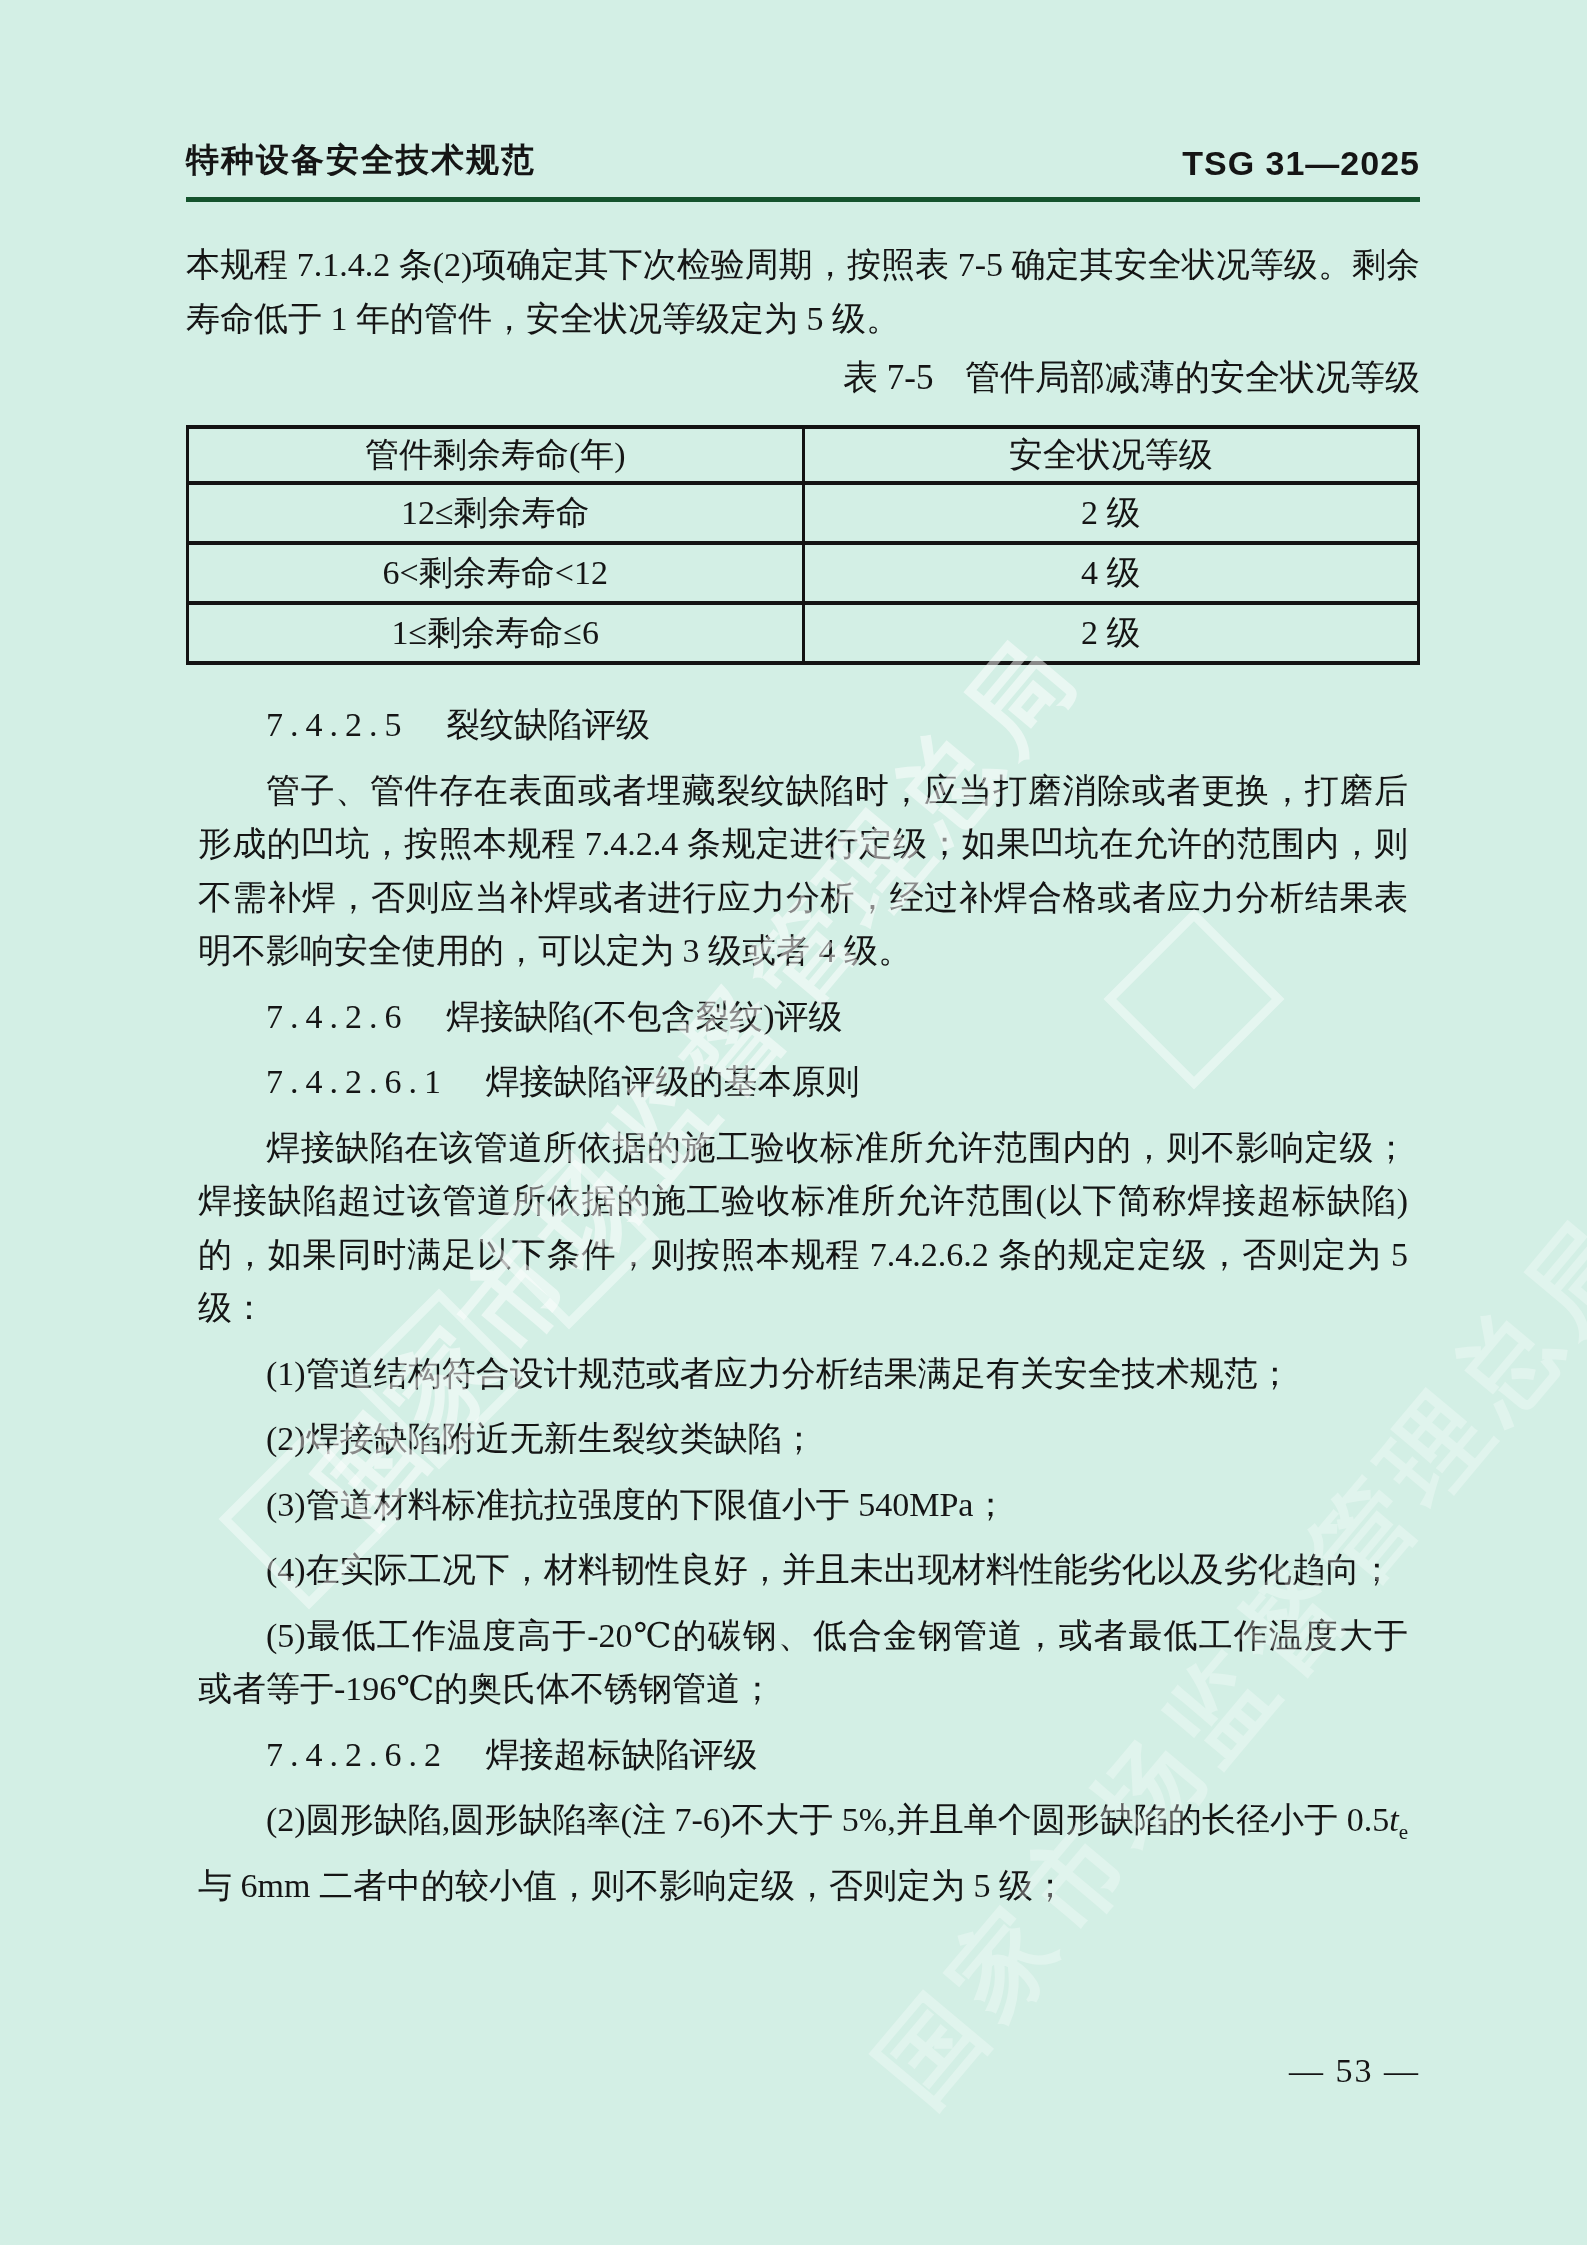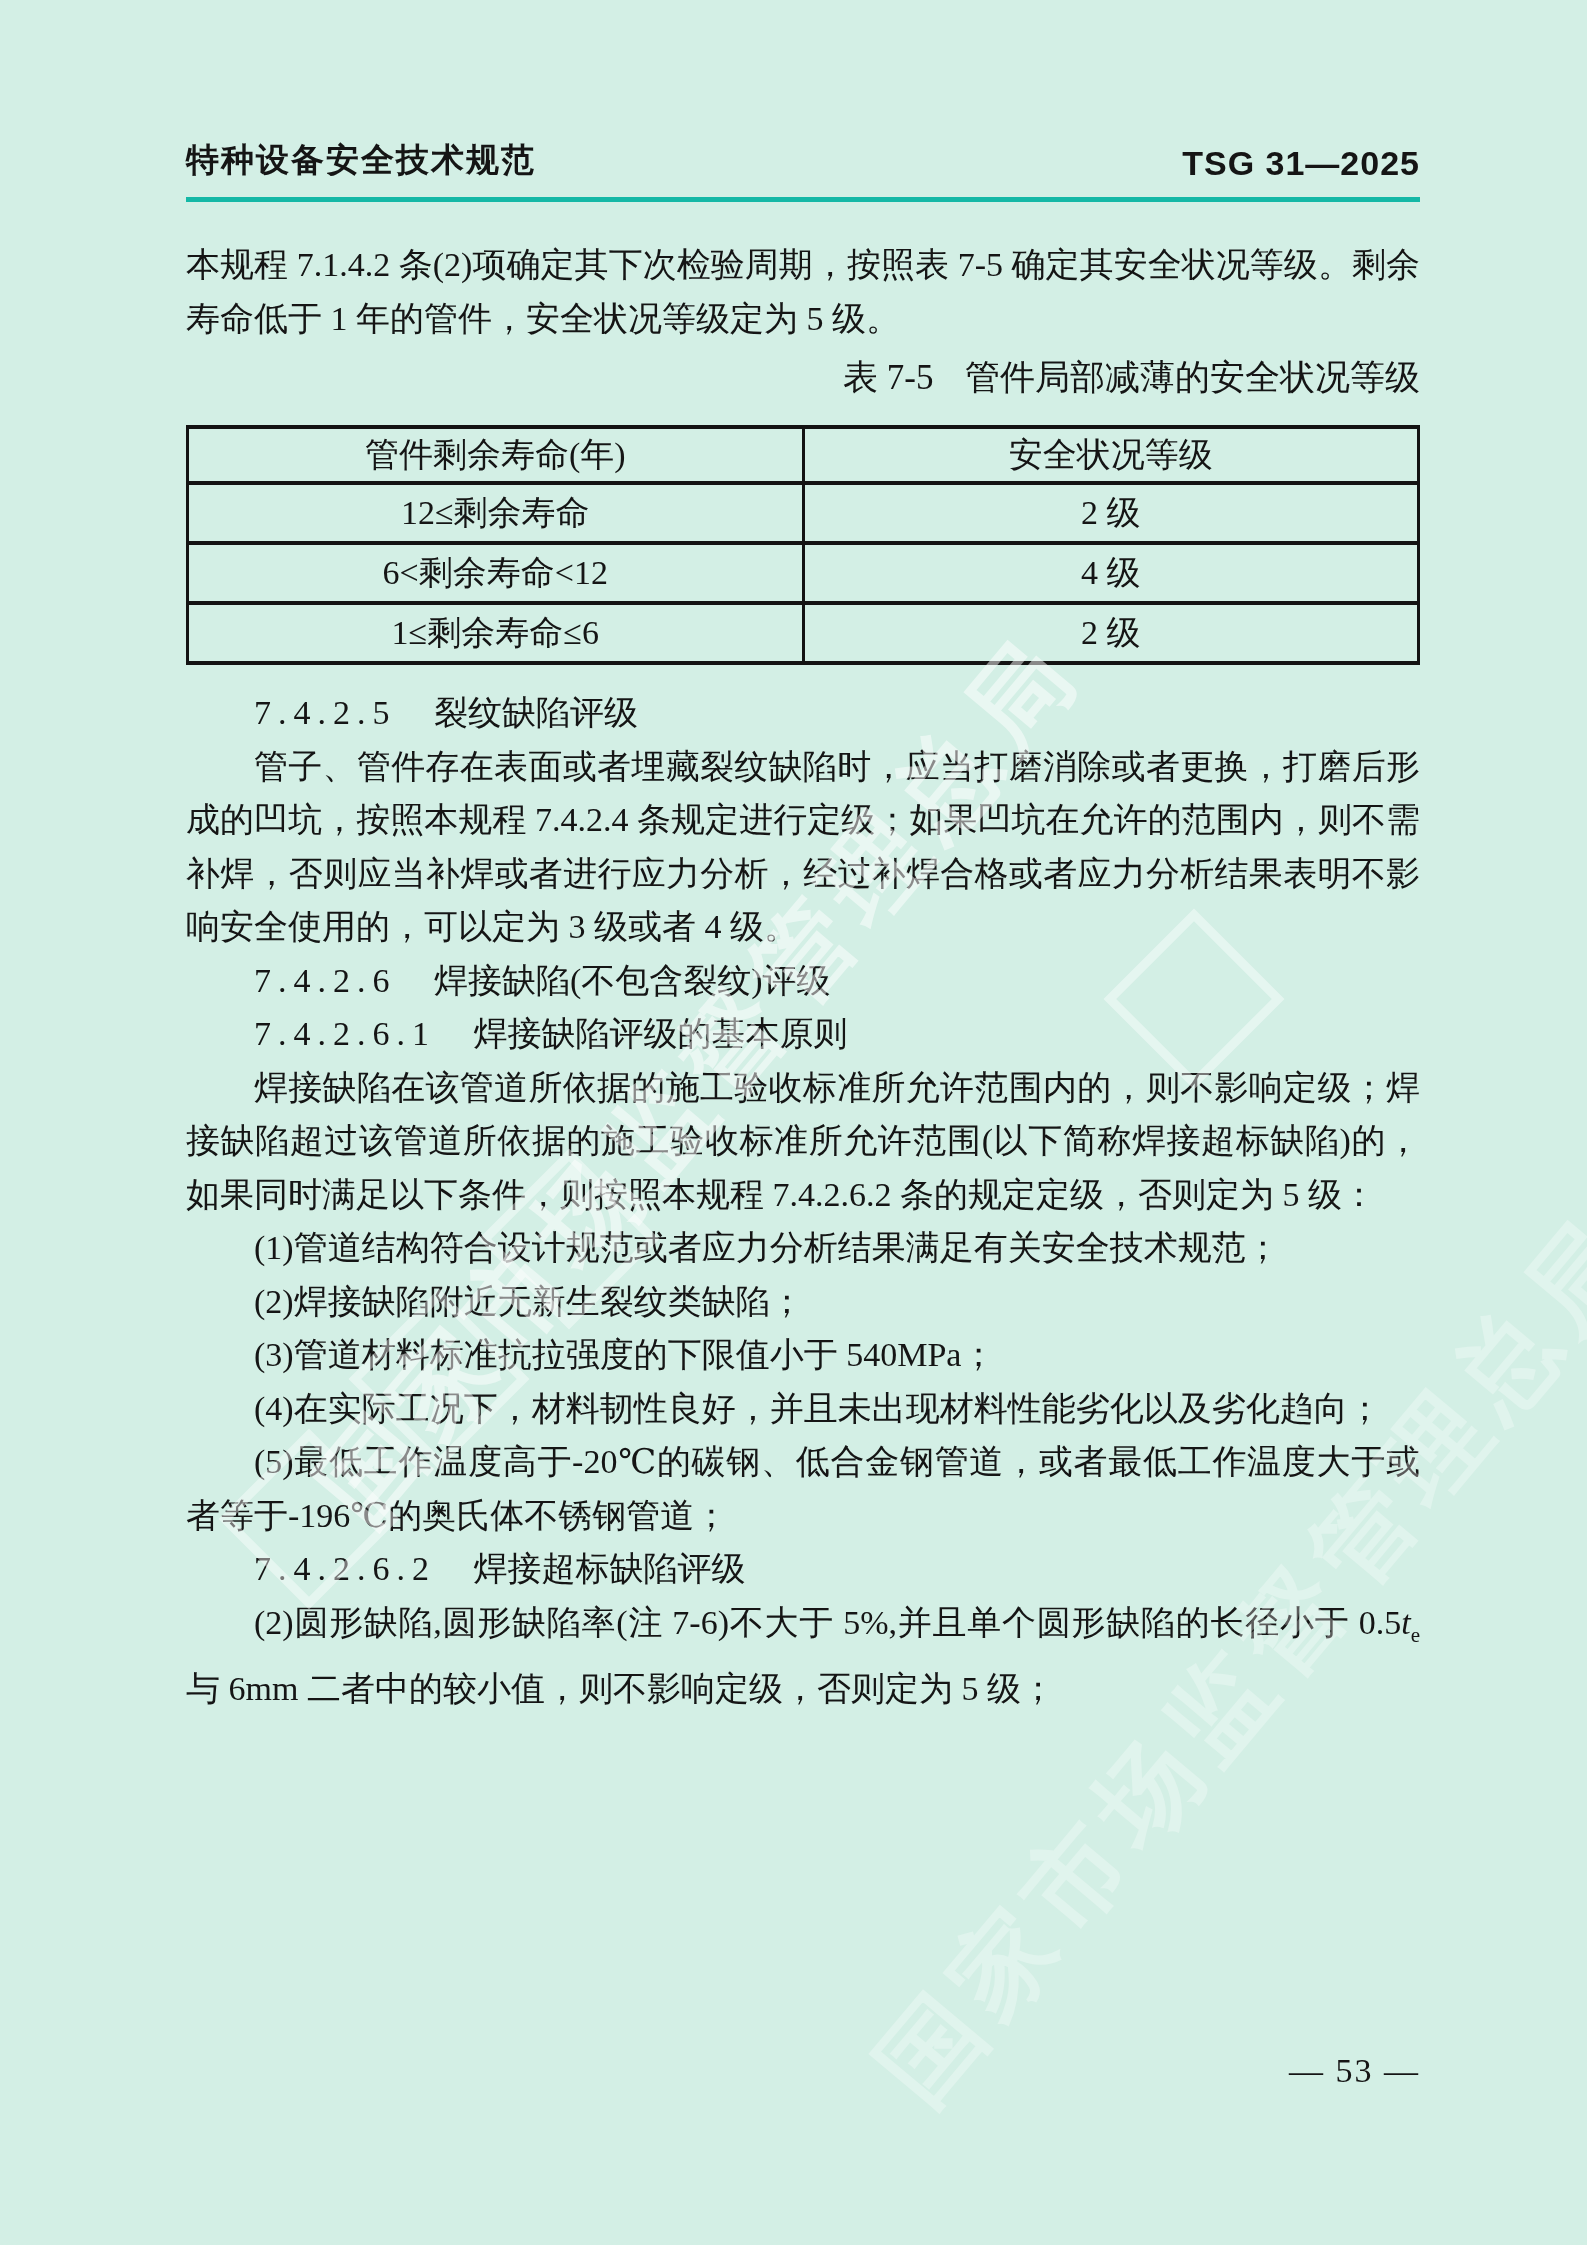--- a/index.html
+++ b/index.html
@@ -10,21 +10,21 @@
     font-family:"Liberation Serif","DejaVu Serif",serif;
     color:#151515;
   }
   .abs { position:absolute; }
   .content-col { left:186px; width:1234px; }
 
   
   .page-header {
     top:138px;
     display:flex; justify-content:space-between; align-items:flex-end;
-    border-bottom:5px solid #14b8a6;
+    border-bottom:5px solid #14532d;
     padding-bottom:14px;
     font-family:"Liberation Sans","DejaVu Sans",sans-serif;
     font-weight:600;
     text-align:center;
   }
   .hdr-title { font-size:33px; letter-spacing:2px; }
   .hdr-code  { font-size:34px; letter-spacing:1px; }
 
   
   .bodytext { font-size:34px; line-height:53.5px; text-align:justify; }
@@ -44,21 +44,21 @@
   table.t75 th, table.t75 td {
     border-top:4px solid #131313; border-bottom:4px solid #131313;
     border-left:3px solid #131313; border-right:3px solid #131313;
     font-weight:normal; font-size:34px; text-align:center;
     padding:0; height:56px;
   }
   table.t75 th { height:52px; }
 
   
   .flow { top:686px; }
-  .flow p { margin:0; }
+  .flow p { margin:12px; }
   .indent { text-indent:68px; }
   .heading { padding-left:68px; }
   .hnum { letter-spacing:7px; }
   .htitle { margin-left:1.1em; }
   .tvar { font-style:italic; }
   sub.tsub { font-size:0.62em; }
 
   
   .page-num { top:2052px; right:167px; font-size:34px; letter-spacing:2px; }
 

